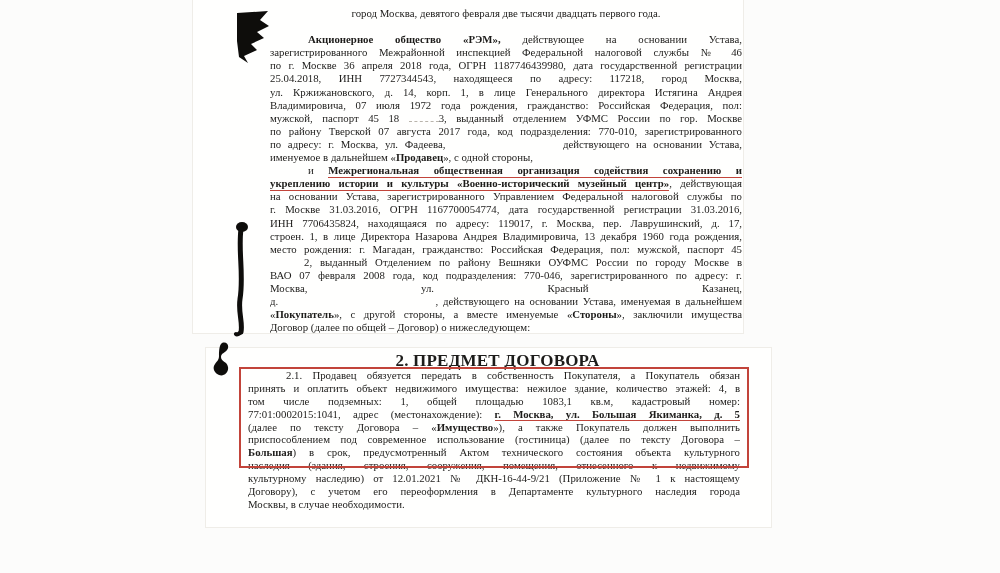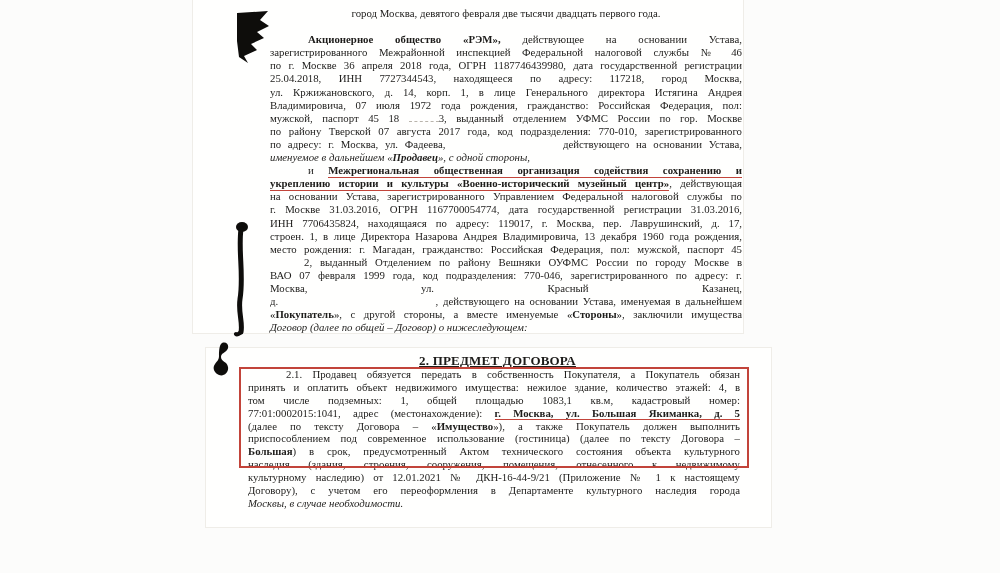--- a/index.html
+++ b/index.html
@@ -17,26 +17,26 @@
   #panel2{left:205px;top:347px;width:567px;height:181px;}
   .textcol{position:absolute;}
   #text1{left:77px;top:14px;width:472px;}
   #text2{left:42px;top:7px;width:492px;}
   .line{
     line-height:13.1px;font-size:10.8px;color:var(--text,#1d1c1a);
     text-align:justify;text-align-last:justify;
     min-height:13.1px;
   }
   #text2 .line{line-height:12.9px;min-height:12.9px;}
-  .line.l{text-align:right;text-align-last:left;font-style:italic;}
+  .line.l{text-align:right;text-align-last:left;}
   .line.c{text-align:right;text-align-last:center;}
   .b{font-weight:bold;}
   .u{text-decoration:underline;}
   .ru{border-bottom:1.6px solid var(--red,#c2443a);padding-bottom:.5px;}
-  .hd{font-size:13px;letter-spacing:.2px;margin-left:7px;}
+  .hd{font-size:17px;letter-spacing:.2px;margin-left:7px;}
   .gap{display:inline-block;height:2px;}
   .gap.dash{height:9px;border-bottom:1px dashed #b9b4ac;}
   #red-box{
     position:absolute;left:33px;top:19px;width:506px;height:97px;
     border:2px solid var(--red,#c2443a);pointer-events:none;
   }
   .ink{position:absolute;}
 </style>
 </head>
 <body>
@@ -56,21 +56,21 @@
       <div class="line j"><span class="">по адресу: г. Москва, ул. Фадеева, </span><span class="gap" style="width: 104px;"></span><span class=""> действующего на основании Устава,</span></div>
       <div class="line l"><span class="">именуемое в дальнейшем «</span><span class="b">Продавец</span><span class="">», с одной стороны,</span></div>
       <div class="line j"><span class="gap" style="width: 38px;"></span><span class="">и </span><span class="b ru">Межрегиональная общественная организация содействия сохранению и</span></div>
       <div class="line j"><span class="b ru">укреплению истории и культуры «Военно-исторический музейный центр»</span><span class="">, действующая</span></div>
       <div class="line j"><span class="">на основании Устава, зарегистрированного Управлением Федеральной налоговой службы по</span></div>
       <div class="line j"><span class="">г. Москве 31.03.2016, ОГРН 1167700054774, дата государственной регистрации 31.03.2016,</span></div>
       <div class="line j"><span class="">ИНН 7706435824, находящаяся по адресу: 119017, г. Москва, пер. Лаврушинский, д. 17,</span></div>
       <div class="line j"><span class="">строен. 1, в лице Директора Назарова Андрея Владимировича, 13 декабря 1960 года рождения,</span></div>
       <div class="line j"><span class="">место рождения: г. Магадан, гражданство: Российская Федерация, пол: мужской, паспорт 45</span></div>
       <div class="line j"><span class="gap" style="width: 34px;"></span><span class="">2, выданный Отделением по району Вешняки ОУФМС России по городу Москве в</span></div>
-      <div class="line j"><span class="">ВАО 07 февраля 1999 года, код подразделения: 770-046, зарегистрированного по адресу: г.</span></div>
+      <div class="line j"><span class="">ВАО 07 февраля 2008 года, код подразделения: 770-046, зарегистрированного по адресу: г.</span></div>
       <div class="line j"><span class="">Москва, ул. Красный Казанец,</span></div>
       <div class="line j"><span class="">д. </span><span class="gap" style="width: 148px;"></span><span class=""> , действующего на основании Устава, именуемая в дальнейшем</span></div>
       <div class="line j"><span class="">«</span><span class="b">Покупатель</span><span class="">», с другой стороны, а вместе именуемые «</span><span class="b">Стороны</span><span class="">», заключили имущества</span></div>
       <div class="line l"><span class="">Договор (далее по общей – Договор) о нижеследующем:</span></div>
     </div>
 </div>
 
 <div class="panel" id="panel2">
   <div class="textcol" id="text2">
       <div class="line c"><span class="b u hd">2. ПРЕДМЕТ ДОГОВОРА</span></div>

